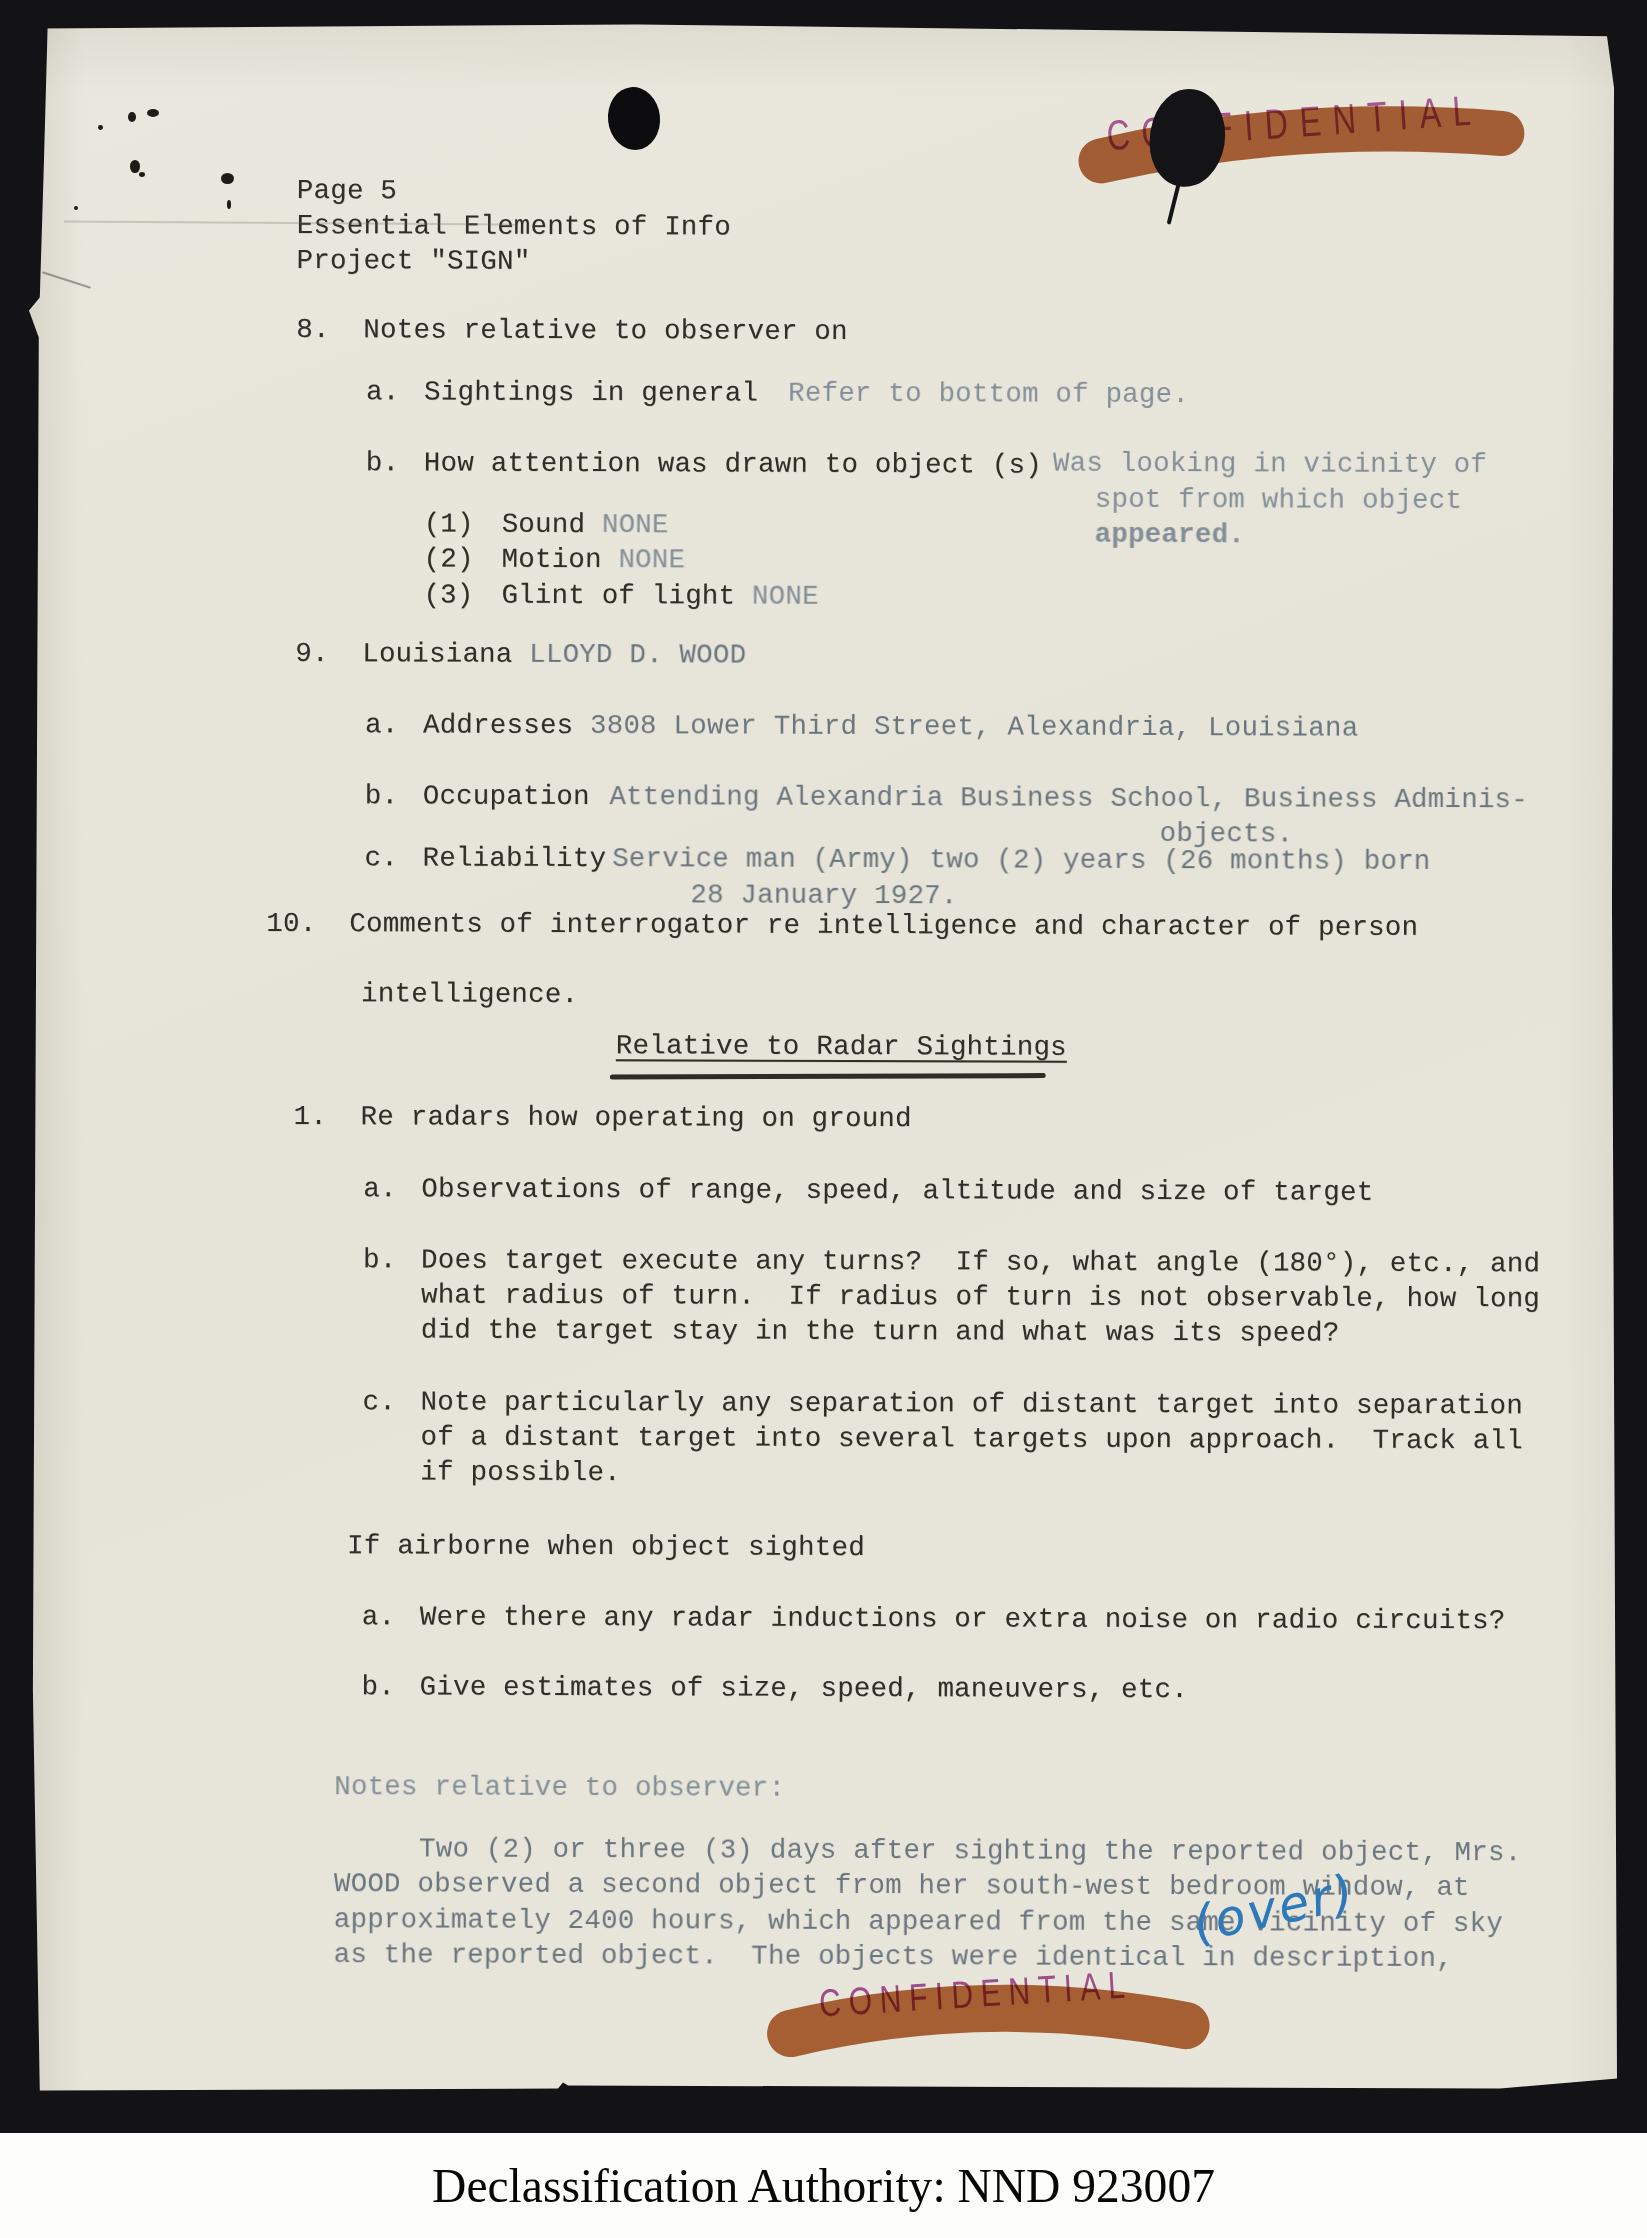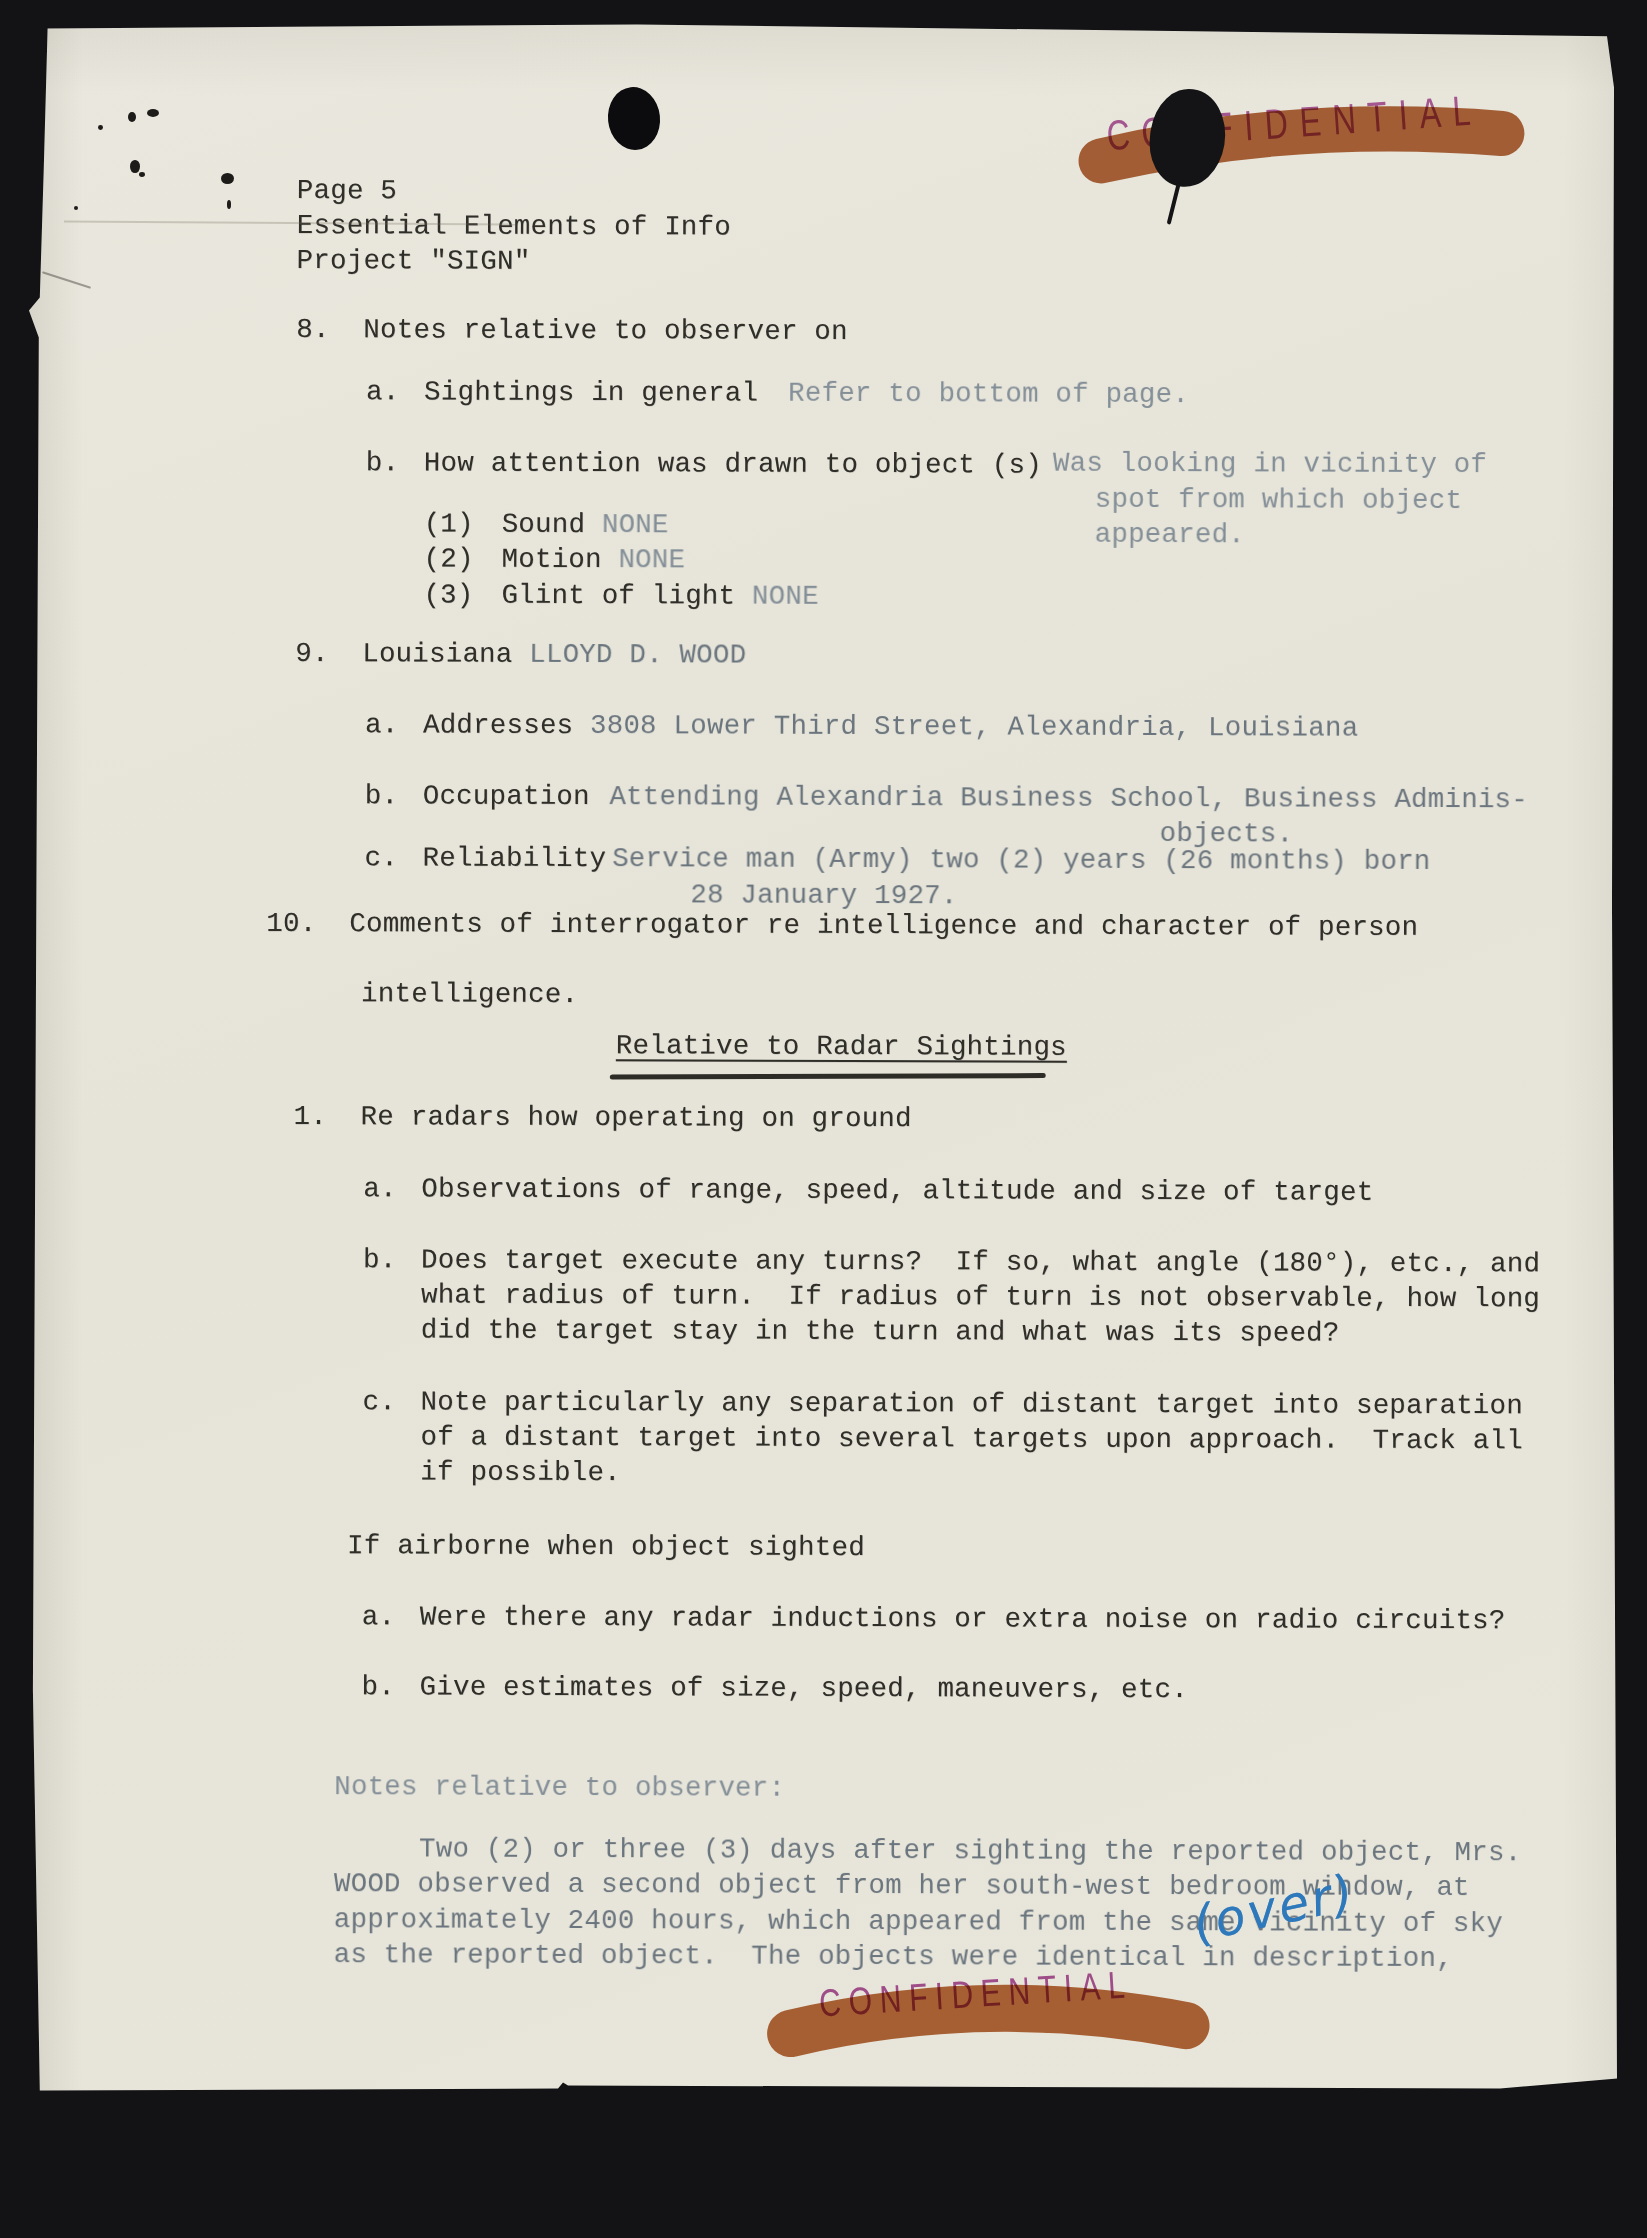--- a/index.html
+++ b/index.html
@@ -78,21 +78,21 @@
     <div class="t" style="left:297px;top:210px;">Essential Elements of Info</div>
     <div class="t" style="left:297px;top:245px;">Project "SIGN"</div>
 
     <div class="t" style="left:297px;top:314px;"><span class="num w136">8.</span><span>Notes relative to observer on</span></div>
 
     <div class="t" style="left:367px;top:376px;"><span class="num w118">a.</span><span>Sightings in general</span><span class="f1 ml62">Refer to bottom of page.</span></div>
 
     <div class="t" style="left:367px;top:447px;"><span class="num w118">b.</span><span>How attention was drawn to object (s)</span></div>
     <div class="t f1" style="left:1054px;top:445px;">Was looking in vicinity of</div>
     <div class="t f1" style="left:1096px;top:481px;">spot from which object</div>
-    <div class="t f1" style="left:1096px;top:516px;">appeared.</div>
+    <div class="t f1" style="left:1096px;top:516px;font-weight:bold;">appeared.</div>
 
     <div class="t" style="left:425px;top:508px;"><span class="num w160">(1)</span><span>Sound</span><span class="f1 ml34">NONE</span></div>
     <div class="t" style="left:425px;top:543px;"><span class="num w160">(2)</span><span>Motion</span><span class="f1 ml34">NONE</span></div>
     <div class="t" style="left:425px;top:579px;"><span class="num w160">(3)</span><span>Glint of light</span><span class="f1 ml34">NONE</span></div>
 
     <div class="t" style="left:297px;top:638px;"><span class="num w136">9.</span><span>Louisiana</span><span class="f2 ml34">LLOYD D. WOOD</span></div>
 
     <div class="t" style="left:367px;top:709px;"><span class="num w118">a.</span><span>Addresses</span><span class="f2 ml34">3808 Lower Third Street, Alexandria, Louisiana</span></div>
 
     <div class="t" style="left:367px;top:780px;"><span class="num w118">b.</span><span>Occupation</span><span class="f2 ml40">Attending Alexandria Business School, Business Adminis-</span></div>
@@ -136,15 +136,18 @@
     <path d="M1612 4146 Q2010 4052 2418 4130" stroke="#a2562a" stroke-width="96" fill="none" stroke-linecap="round" opacity="0.95"></path>
   </svg>
 
   <div class="stamp top">CONFIDENTIAL</div>
   <div class="stamp bottom">CONFIDENTIAL</div>
   <div class="over">(over)</div>
   <div class="blob"></div>
   <div class="blob-tail"></div>
   <div class="hole"></div>
 
+  <div class="strip">
+    <span>Declassification Authority: NND 923007</span>
+  </div>
 
 </div>
 
 
 </body></html>

